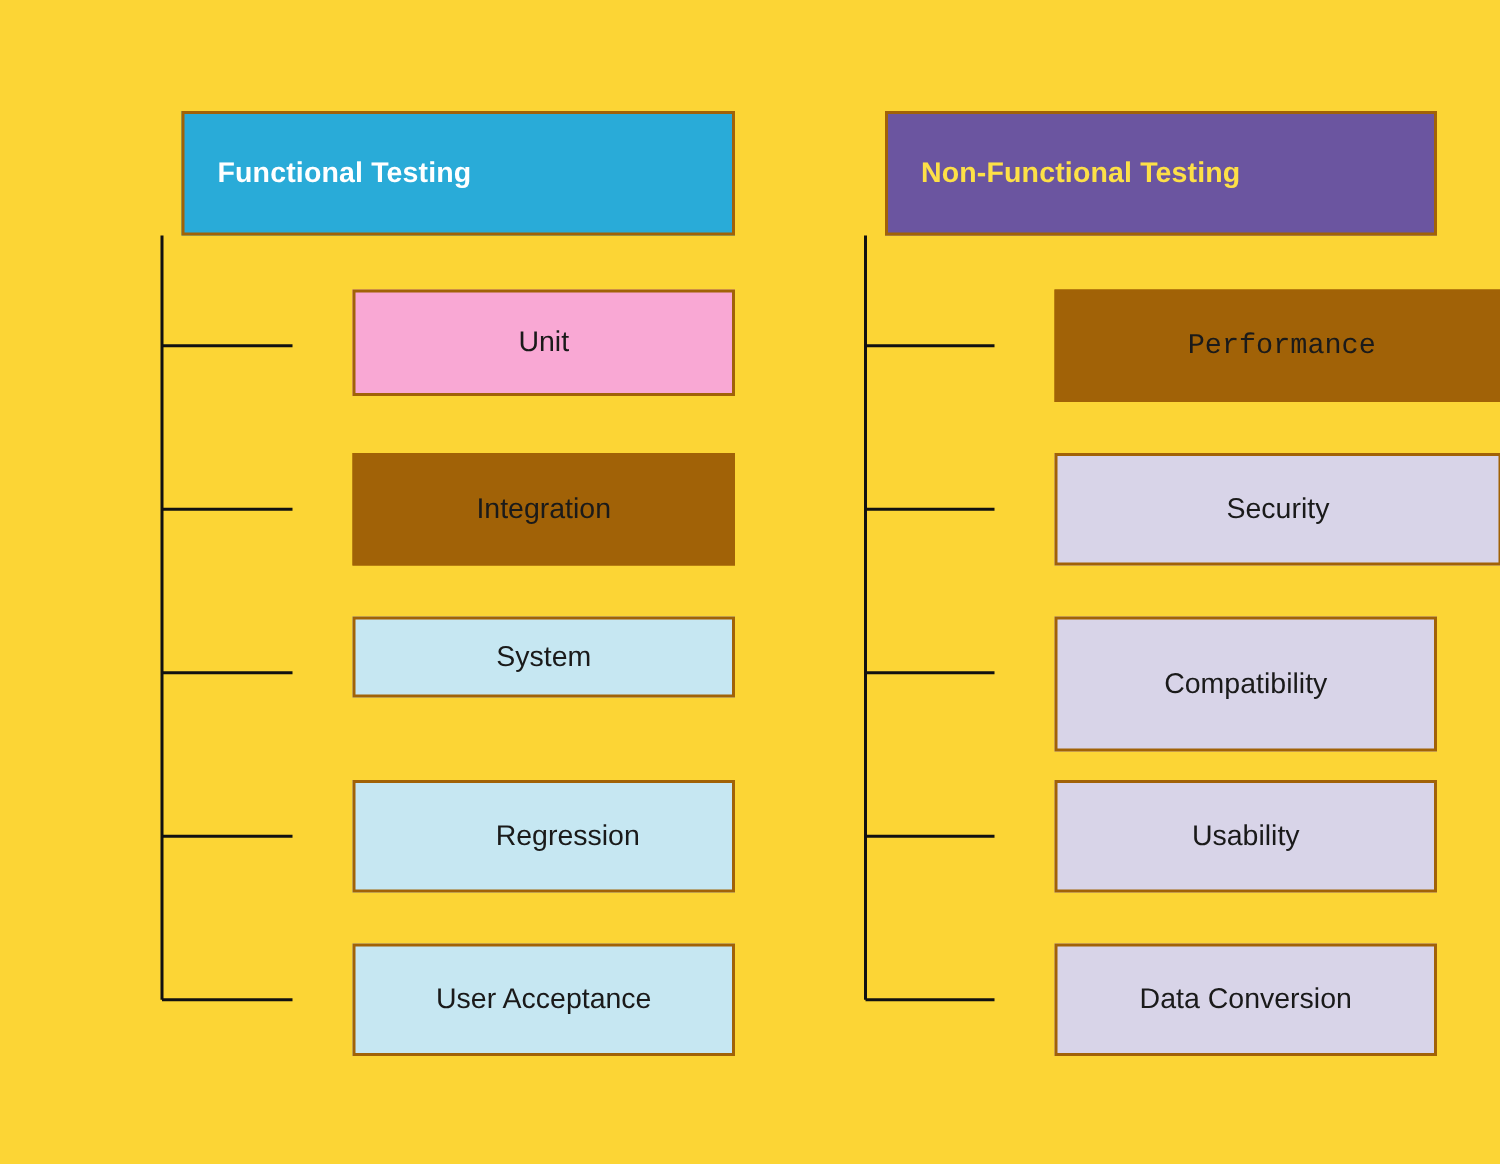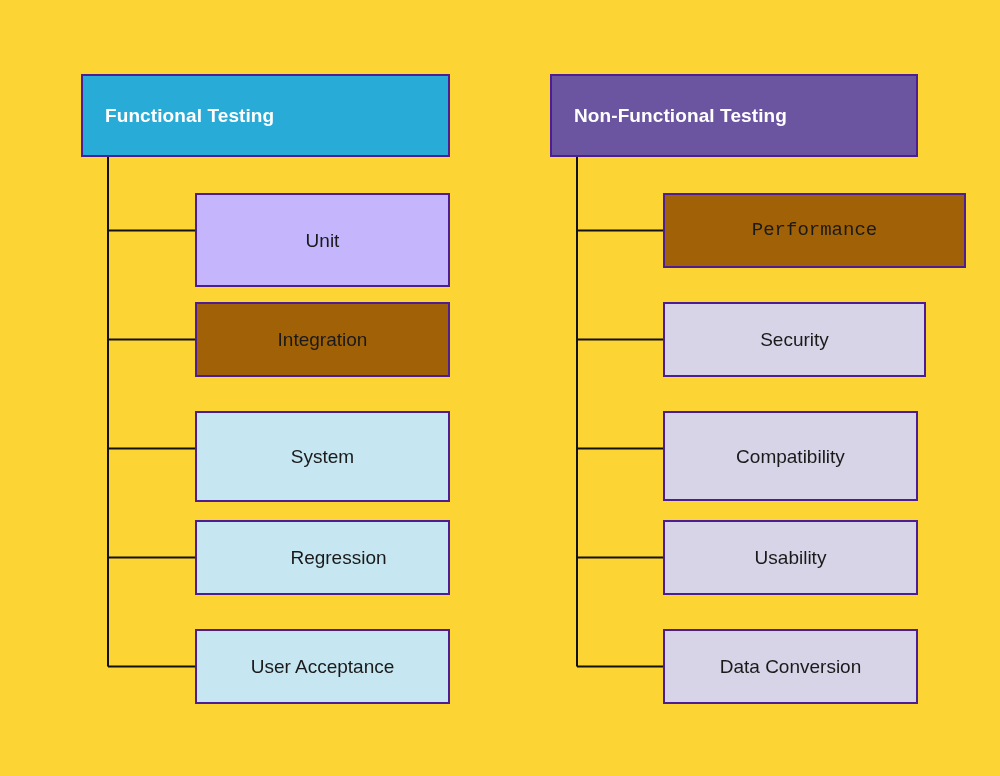--- a/index.html
+++ b/index.html
@@ -23,23 +23,24 @@
     position: absolute;
     left: 0;
     top: 0;
     width: 1000px;
     height: 776px;
     pointer-events: none;
   }
   .node {
     position: absolute;
     box-sizing: border-box;
-    border: 2px solid #4c1d95;
+    border: 2px solid #a16207;
     display: flex;
     align-items: center;
+    margin-left: 40px;
   }
   .node.root {
     justify-content: flex-start;
     padding-left: 22px;
   }
   .node.child {
     justify-content: center;
   }
   .root-label {
     color: #ffffff;
@@ -71,42 +72,42 @@
       <line x1="577" y1="230.5" x2="663" y2="230.5" stroke="#111111" stroke-width="2"></line>
       <line x1="577" y1="339.5" x2="663" y2="339.5" stroke="#111111" stroke-width="2"></line>
       <line x1="577" y1="448.5" x2="663" y2="448.5" stroke="#111111" stroke-width="2"></line>
       <line x1="577" y1="557.5" x2="663" y2="557.5" stroke="#111111" stroke-width="2"></line>
       <line x1="577" y1="666.5" x2="663" y2="666.5" stroke="#111111" stroke-width="2"></line>
     </svg>
   <div id="nodes-layer">
       <div class="node root" style="left: 81px; top: 74px; width: 369px; height: 83px; background: rgb(41, 171, 216);">
         <span class="root-label" style="color: rgb(255, 255, 255);">Functional Testing</span>
       </div>
-      <div class="node child" style="left: 195px; top: 193px; width: 255px; height: 94px; background: #c4b5fd; justify-content: center;">
+      <div class="node child" style="left: 195px; top: 193px; width: 255px; height: 71px; background: #f9a8d4; justify-content: center;">
         <span class="child-label" style="color: rgb(26, 26, 26);">Unit</span>
       </div>
       <div class="node child" style="left: 195px; top: 302px; width: 255px; height: 75px; background: #a16207;">
         <span class="child-label" style="color: rgb(26, 26, 26);">Integration</span>
       </div>
-      <div class="node child" style="left: 195px; top: 411px; width: 255px; height: 91px; background: rgb(198, 231, 242);">
+      <div class="node child" style="left: 195px; top: 411px; width: 255px; height: 54px; background: rgb(198, 231, 242);">
         <span class="child-label" style="color: rgb(26, 26, 26);">System</span>
       </div>
       <div class="node child" style="left: 195px; top: 520px; width: 255px; height: 75px; background: rgb(198, 231, 242); padding-left: 32px;">
         <span class="child-label" style="color: rgb(26, 26, 26);">Regression</span>
       </div>
       <div class="node child" style="left: 195px; top: 629px; width: 255px; height: 75px; background: rgb(198, 231, 242);">
         <span class="child-label" style="color: rgb(26, 26, 26);">User Acceptance</span>
       </div>
       <div class="node root" style="left: 550px; top: 74px; width: 368px; height: 83px; background: rgb(107, 85, 160);">
-        <span class="root-label" style="color: #ffffff;">Non-Functional Testing</span>
+        <span class="root-label" style="color: #fde047;">Non-Functional Testing</span>
       </div>
       <div class="node child" style="left: 663px; top: 193px; width: 303px; height: 75px; background: #a16207; font-family: Liberation Mono, monospace;">
         <span class="child-label" style="color: rgb(26, 26, 26);">Performance</span>
       </div>
-      <div class="node child" style="left: 663px; top: 302px; width: 263px; height: 75px; background: rgb(216, 212, 232);">
+      <div class="node child" style="left: 663px; top: 302px; width: 298px; height: 75px; background: rgb(216, 212, 232);">
         <span class="child-label" style="color: rgb(26, 26, 26);">Security</span>
       </div>
       <div class="node child" style="left: 663px; top: 411px; width: 255px; height: 90px; background: rgb(216, 212, 232);">
         <span class="child-label" style="color: rgb(26, 26, 26);">Compatibility</span>
       </div>
       <div class="node child" style="left: 663px; top: 520px; width: 255px; height: 75px; background: rgb(216, 212, 232);">
         <span class="child-label" style="color: rgb(26, 26, 26);">Usability</span>
       </div>
       <div class="node child" style="left: 663px; top: 629px; width: 255px; height: 75px; background: rgb(216, 212, 232);">
         <span class="child-label" style="color: rgb(26, 26, 26);">Data Conversion</span>

